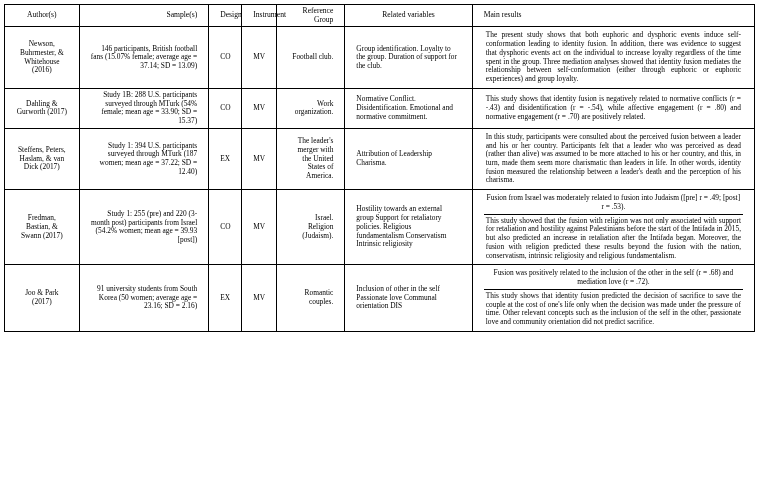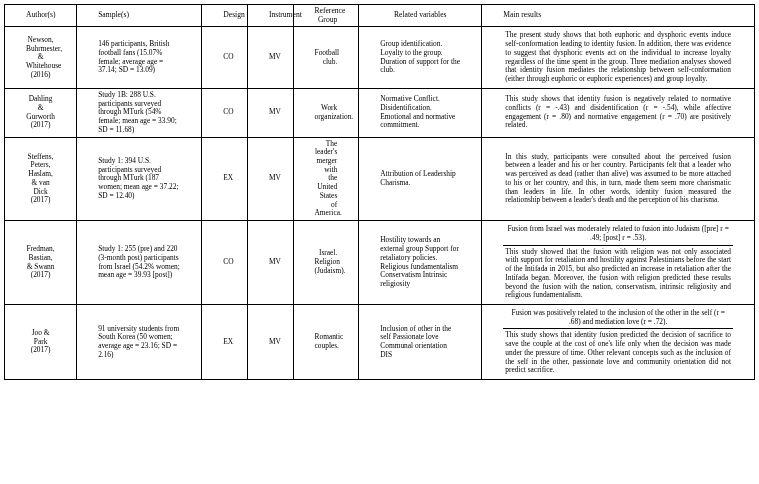--- a/index.html
+++ b/index.html
@@ -25,32 +25,32 @@
     width: 751px;
     border-collapse: collapse;
     table-layout: fixed;
     font-size: 7.4px;
     line-height: 1.18;
   }
   table.paper-table td,
   table.paper-table th {
     border: 1px solid #000000;
     vertical-align: middle;
-    padding: 2px 21px;
+    padding: 2px 11px;
     box-sizing: border-box;
   }
   thead th {
     font-weight: normal;
     text-align: center;
     font-size: 7.6px;
     padding: 3px 2px;
     line-height: 1.15;
   }
   .c-author   { width: 68px;  text-align: center; }
-  .c-sample   { width: 118px; text-align: left; }
+  .c-sample   { width: 118px; text-align: right; }
   .c-design   { width: 30px;  text-align: center; }
   .c-instr    { width: 32px;  text-align: left; }
   .c-refgroup { width: 62px;  text-align: right; }
   .c-relvars  { width: 116px; }
   .c-results  { width: 257px; text-align: justify; text-justify: inter-word; }
 
   td.c-results {
     padding: 3px 5px;
     vertical-align: middle;
     margin-top: 40px;
@@ -94,21 +94,21 @@
         <td class="c-refgroup">Football club.</td>
         <td class="c-relvars">Group identification.  Loyalty to the group.  Duration of support for the club.</td>
         <td class="c-results">
           <span class="results-stack">
             <span class="res-block">The present study shows that both euphoric and dysphoric events induce self-conformation leading to identity fusion. In addition, there was evidence to suggest that dysphoric events act on the individual to increase loyalty regardless of the time spent in the group. Three mediation analyses showed that identity fusion mediates the relationship between self-conformation (either through euphoric or euphoric experiences) and group loyalty.</span>
           </span>
         </td>
       </tr>
       <tr>
         <td class="c-author">Dahling &amp; Gurworth (2017)</td>
-        <td class="c-sample">Study 1B: 288 U.S. participants surveyed through MTurk (54% female; mean age = 33.90; SD = 11.68)</td>
+        <td class="c-sample">Study 1B: 288 U.S. participants surveyed through MTurk (54% female; mean age = 33.90; SD = 15.37)</td>
         <td class="c-design">CO</td>
         <td class="c-instr">MV</td>
         <td class="c-refgroup">Work organization.</td>
         <td class="c-relvars">Normative Conflict.  Disidentification.  Emotional and normative commitment.</td>
         <td class="c-results">
           <span class="results-stack">
             <span class="res-block">This study shows that identity fusion is negatively related to normative conflicts (r = -.43) and disidentification (r = -.54), while affective engagement (r = .80) and normative engagement (r = .70) are positively related.</span>
           </span>
         </td>
       </tr>

